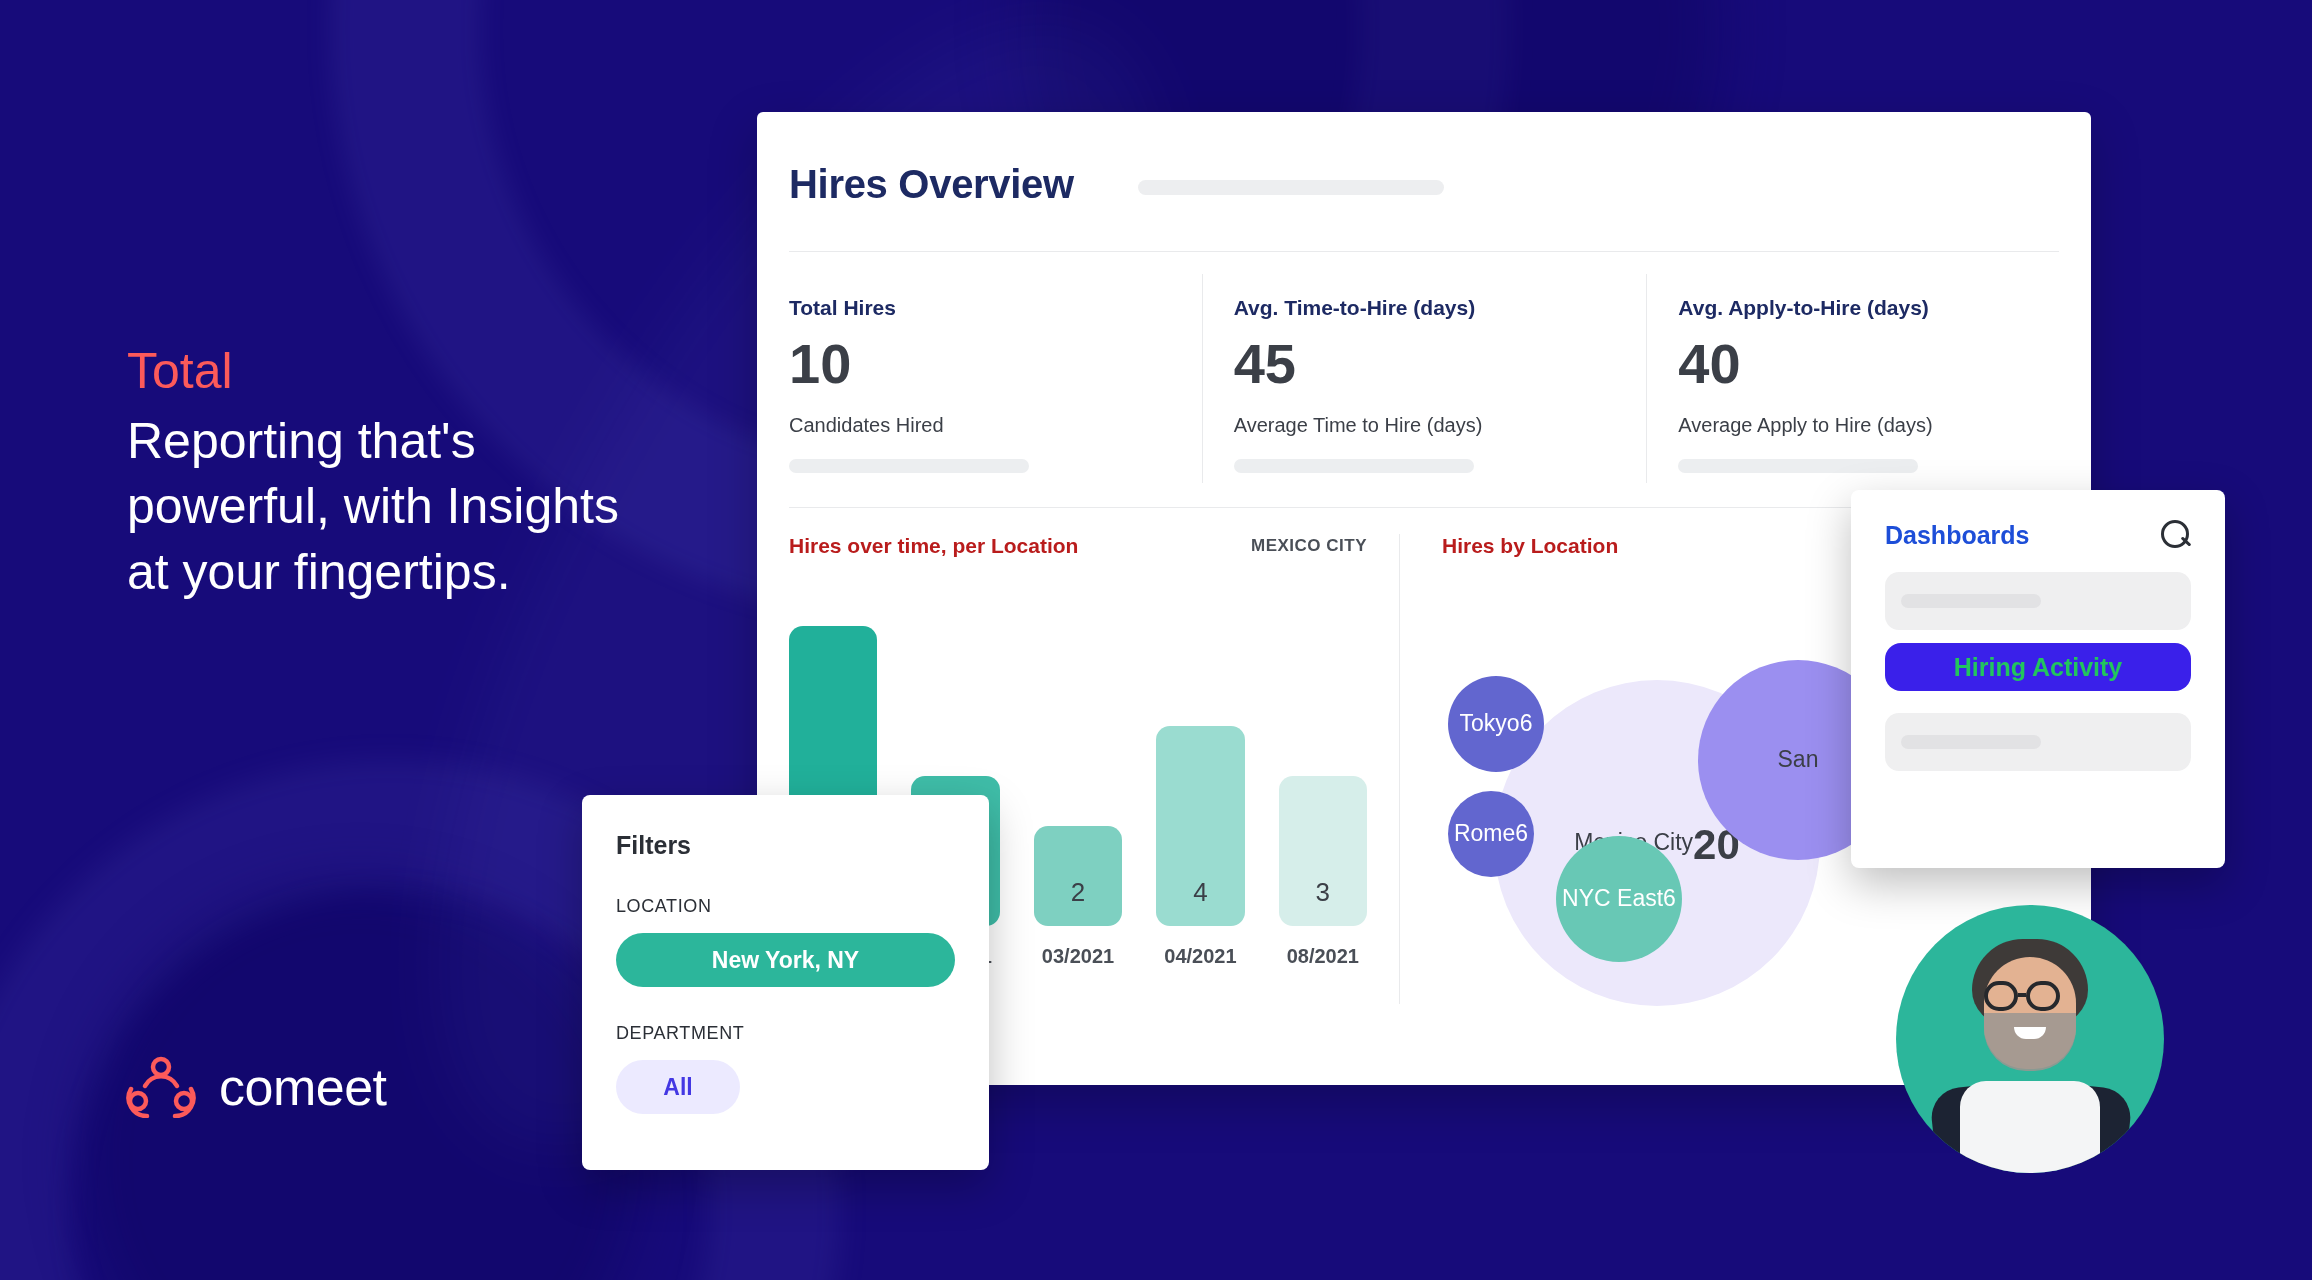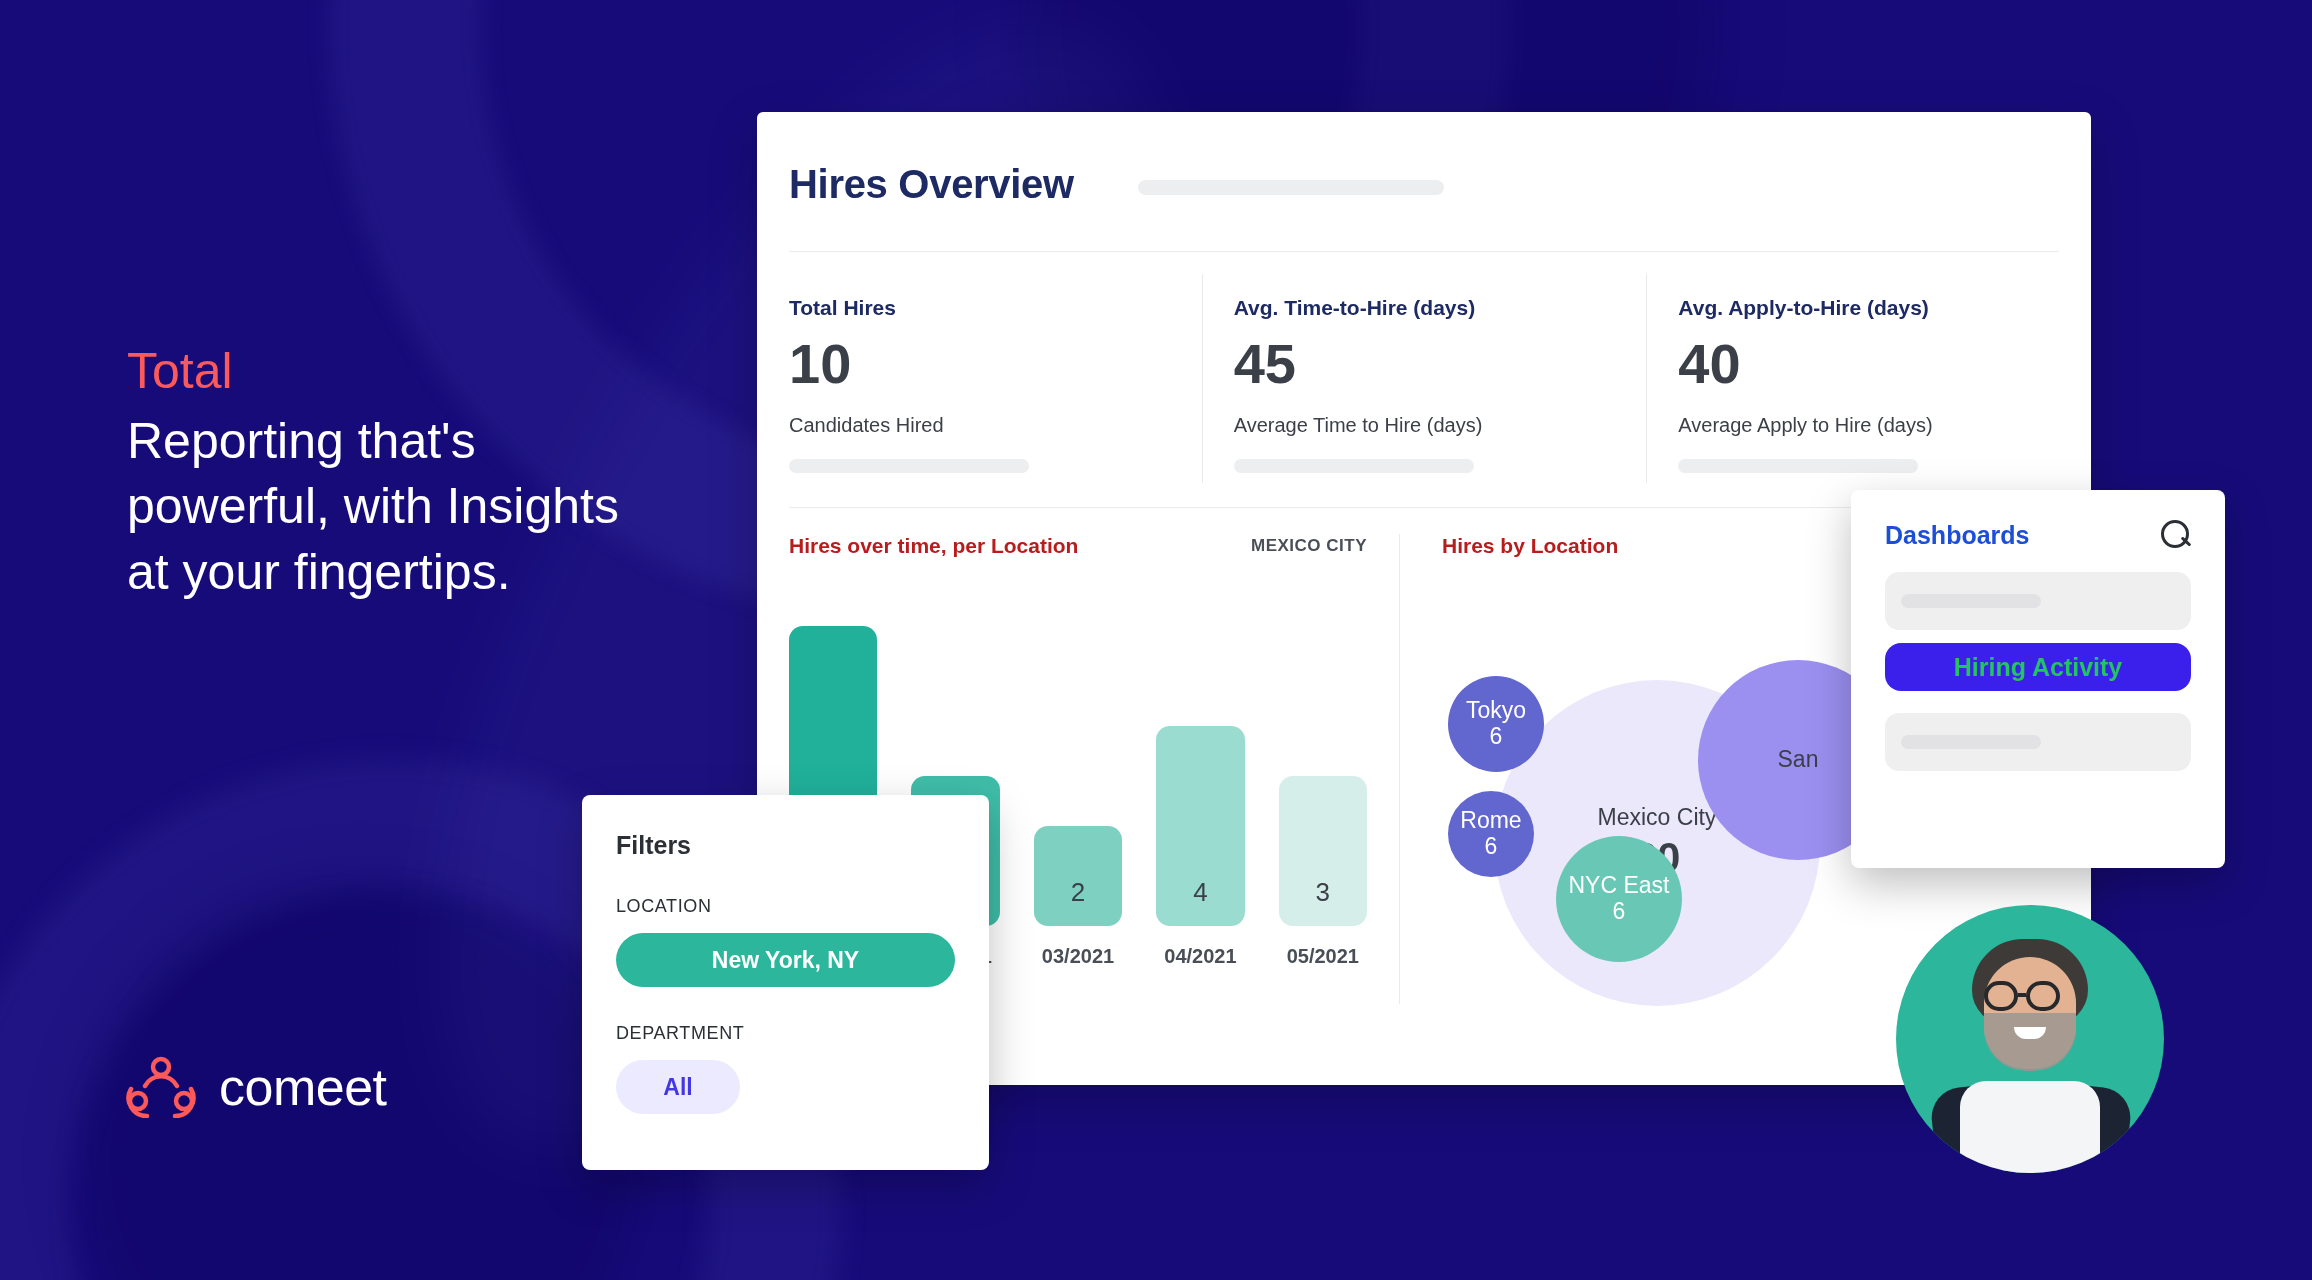--- a/index.html
+++ b/index.html
@@ -89,21 +89,21 @@
     width:100%; border-radius:14px; position:relative;
     display:flex; align-items:flex-end; justify-content:center;
   }
   .bar-val { font-size:26px; color:#3b3f47; padding-bottom:18px; }
   .bar-x { position:absolute; bottom:36px; left:32px; right:32px;
            display:flex; gap:34px; }
   .bar-x span { flex:1; text-align:center; font-size:20px; font-weight:bold; color:#4a4f57; }
 
   
   .bubbles { position:absolute; left:42px; right:0; top:74px; bottom:0; }
-  .bub { position:absolute; border-radius:50%; display:flex; flex-direction:column;
+  .bub { position:absolute; border-radius:50%; display:flex; flex-direction:row;
          align-items:center; justify-content:center; text-align:center; line-height:1.12; }
   .bub-name { font-size:23px; }
   .bub-num  { font-size:23px; }
 
   
   .filters {
     position:absolute; left:582px; top:795px; width:407px; height:375px;
     background:#fff; border-radius:8px; box-shadow:0 16px 44px rgba(0,0,0,0.25);
     padding:36px 34px;
   }
@@ -269,21 +269,21 @@
             <div class="bar" style="height: 50%; background: rgb(214, 238, 234);">
               <span class="bar-val">3</span>
             </div>
           </div>
         </div>
       <div class="bar-x" id="barx">
           <span>01/2021</span>
           <span>02/2021</span>
           <span>03/2021</span>
           <span>04/2021</span>
-          <span>05/2021</span>
+          <span>08/2021</span>
         </div>
     </div>
 
     <div class="chart-right">
       <div class="chart-title">Hires by Location</div>
       <div class="bubbles">
 
         <div class="bub" style="left:52px;top:72px;width:326px;height:326px;background:#ece8fb;color:#3b3f47;">
           <div class="bub-name">Mexico City</div>
           <div style="font-size:42px;font-weight:bold;margin-top:4px;">20</div>

